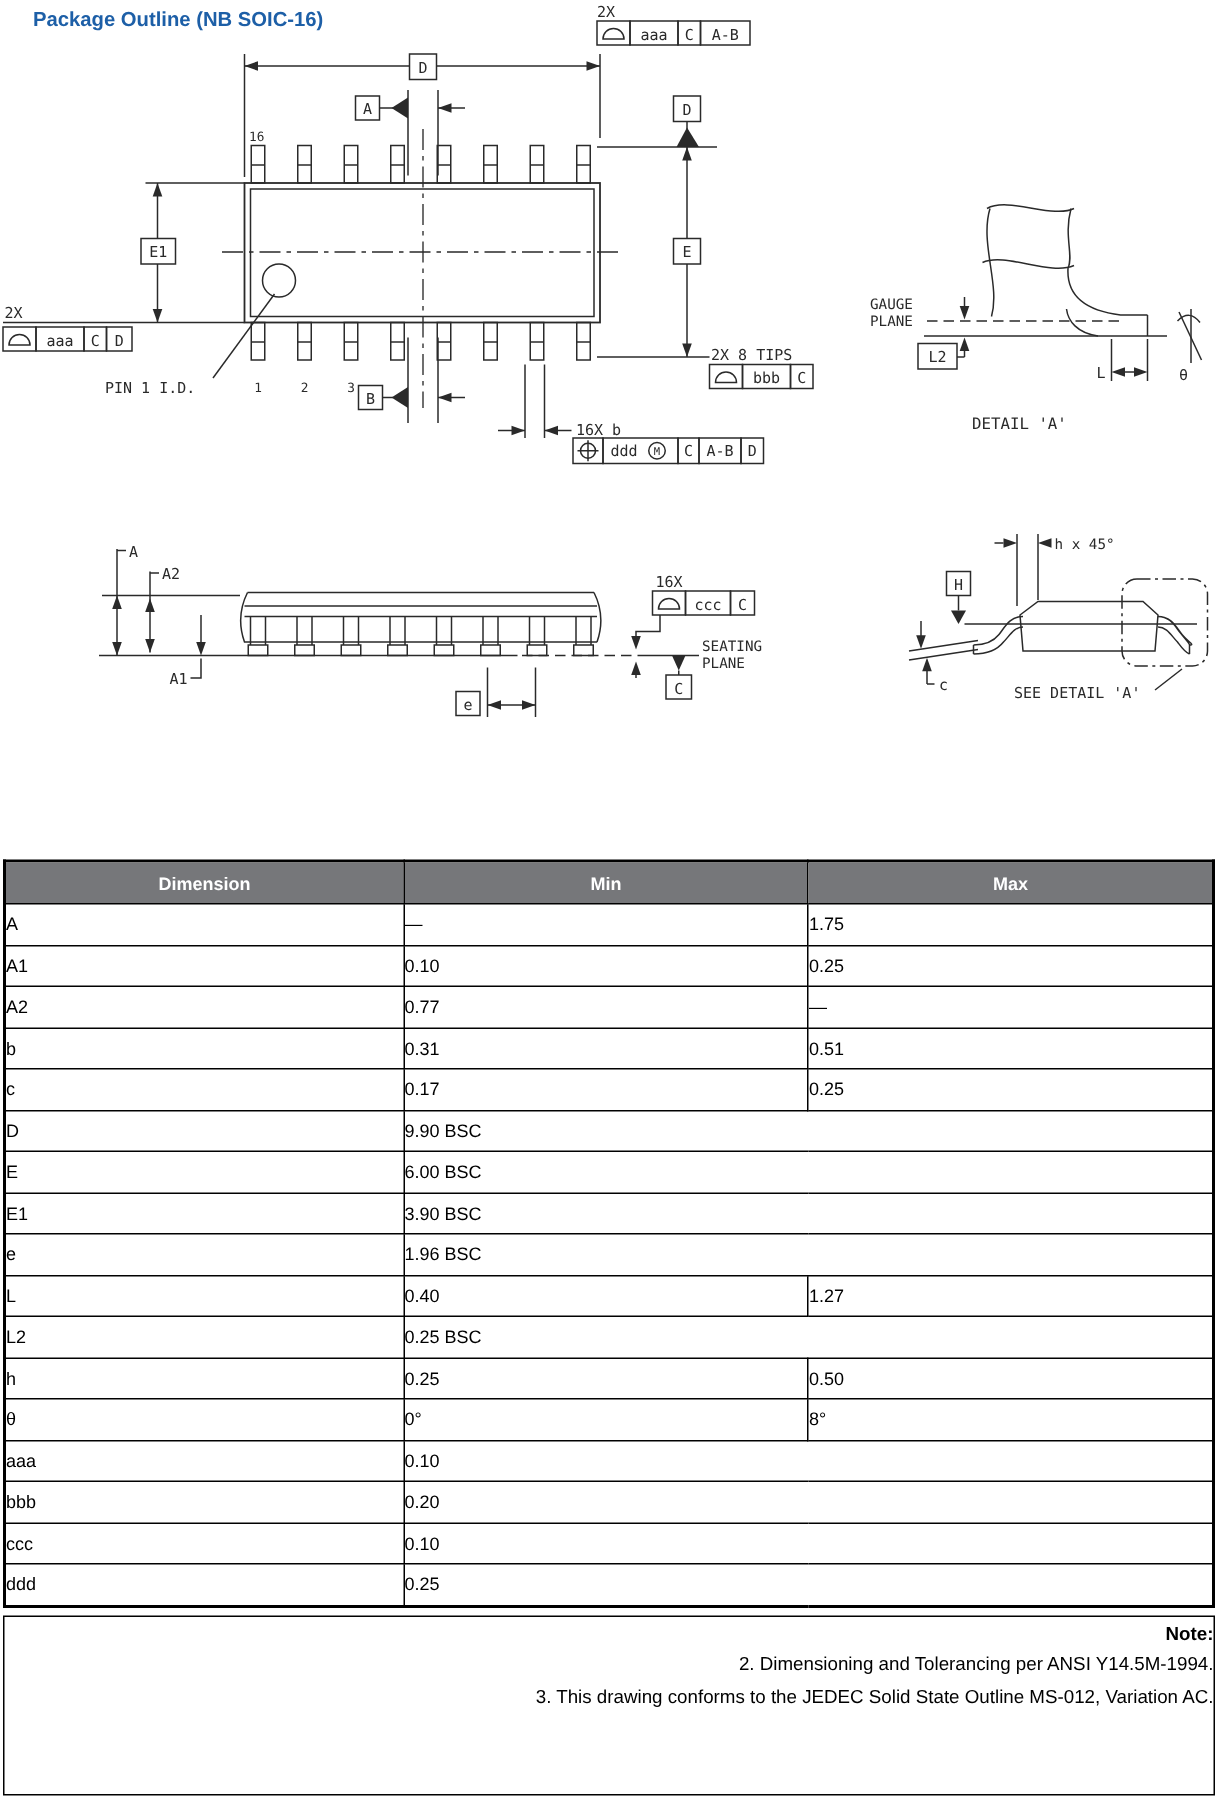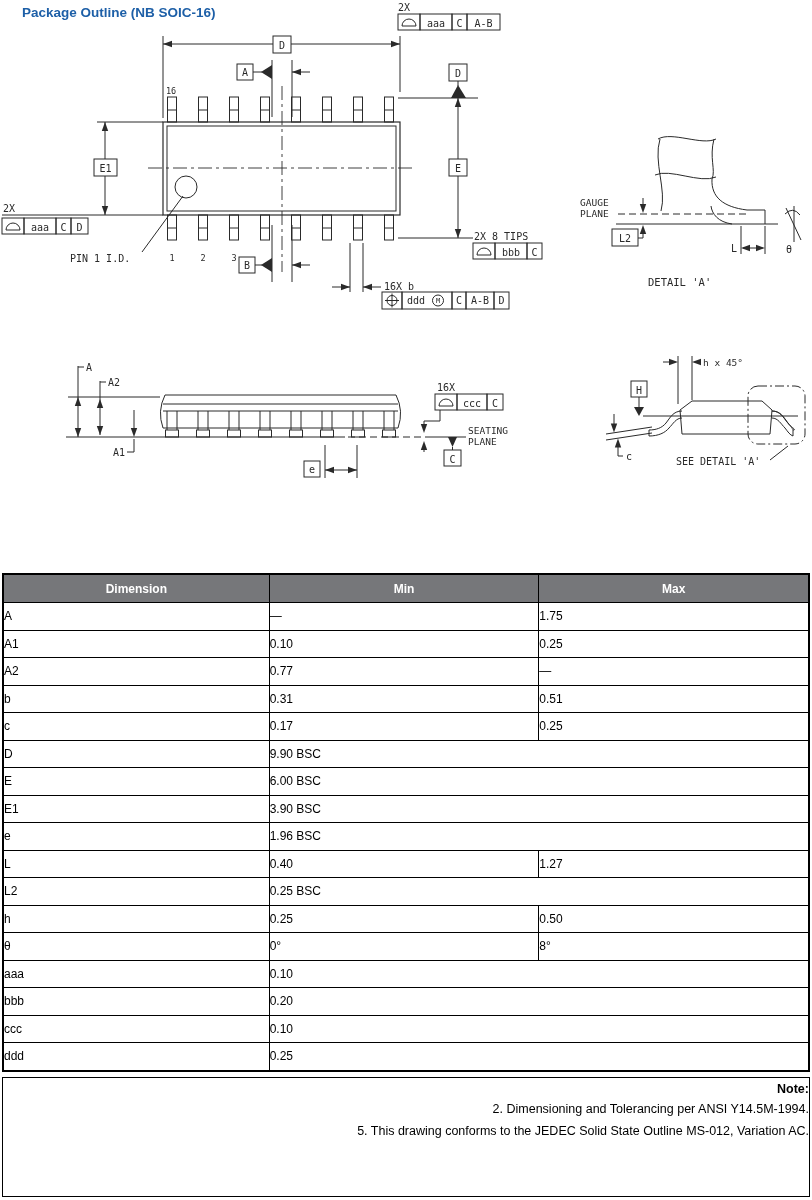--- a/index.html
+++ b/index.html
@@ -486,16 +486,16 @@
       <tr>
           <td>ddd</td>
           <td colspan="2">0.25</td>
         </tr>
     </tbody>
   </table>
 
   <div id="notes">
     <div class="nt">Note:</div>
     <div class="ni">2. Dimensioning and Tolerancing per ANSI Y14.5M-1994.</div>
-    <div class="ni">5. This drawing conforms to the JEDEC Solid State Outline MS-012, Variation AC.</div>
+    <div class="ni">3. This drawing conforms to the JEDEC Solid State Outline MS-012, Variation AC.</div>
   </div>
 
 </div>
 
 </body></html>

